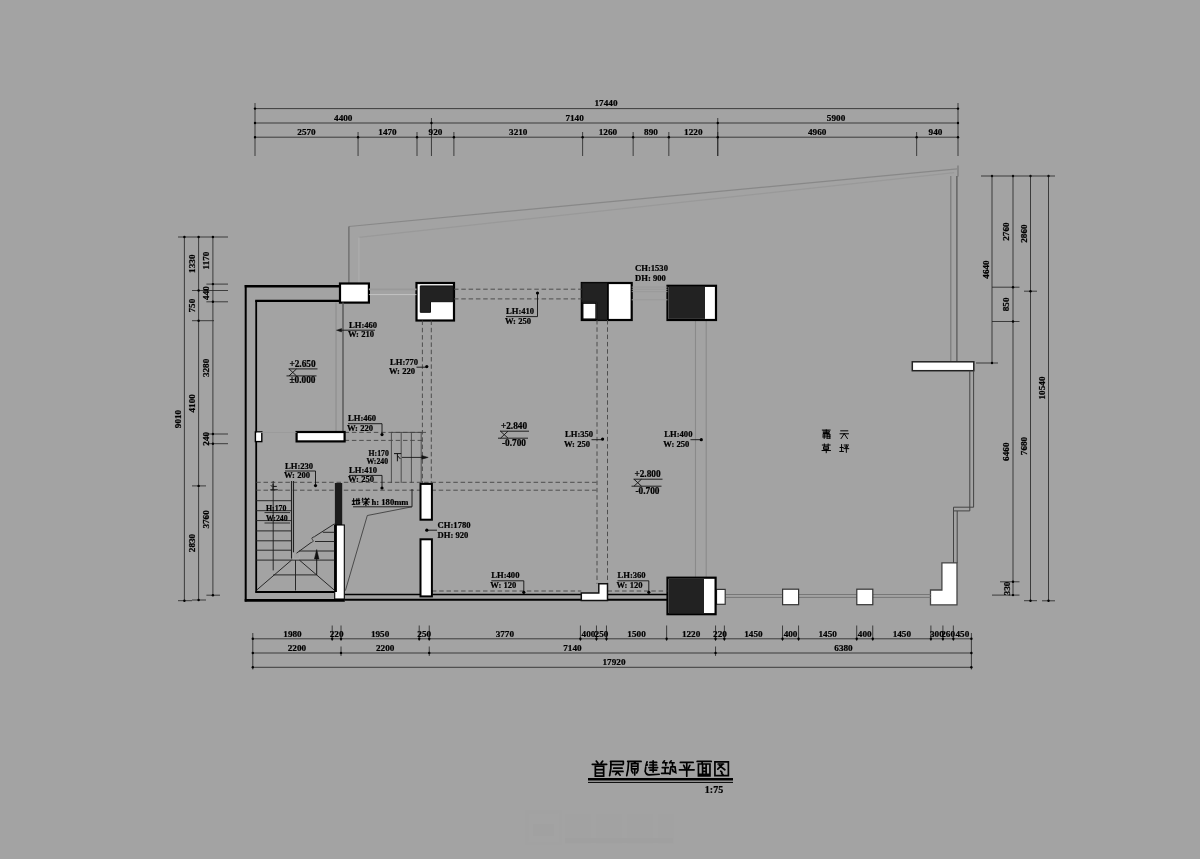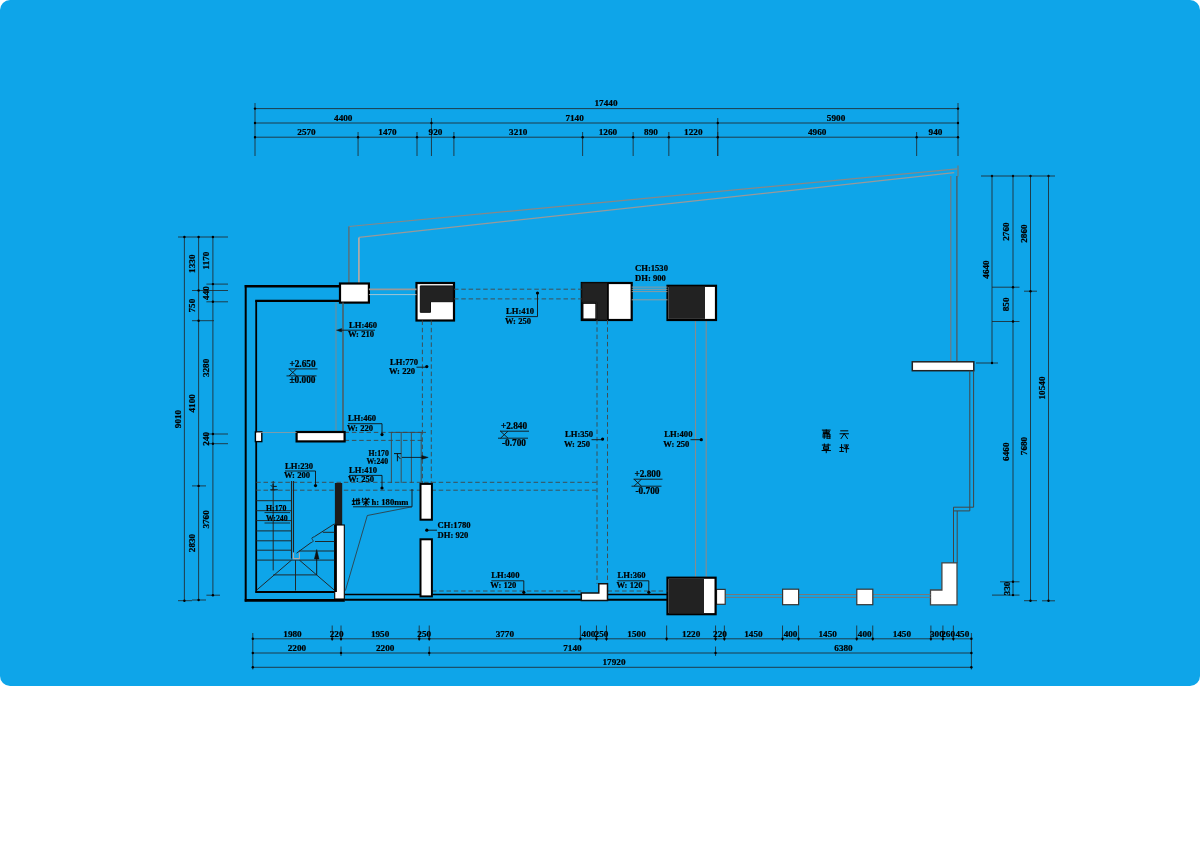--- a/index.html
+++ b/index.html
@@ -1,15 +1,15 @@
 <!DOCTYPE html>
 <html><head><meta charset="utf-8">
 <style>
 html,body{margin:0;padding:0;background:#fff;}
-#page{position:relative;width:1200px;height:686px;background:#0ea5e9;overflow:hidden;border-radius:10px;}
+#page{position:relative;width:1200px;height:859px;background:#a3a3a3;overflow:hidden;}
 svg{position:absolute;top:0;left:0;}
 text{font-family:"Liberation Serif",serif;}
 </style></head>
 <body>
 <div id="page">
 <svg width="1200" height="859" viewBox="0 0 1200 859">
 
 <line x1="255" y1="108.6" x2="958" y2="108.6" stroke="#222" stroke-width="0.8" stroke-linecap="butt"></line>
 <line x1="255" y1="103" x2="255" y2="156" stroke="#222" stroke-width="0.8" stroke-linecap="butt"></line>
 <line x1="958" y1="103" x2="958" y2="156" stroke="#222" stroke-width="0.8" stroke-linecap="butt"></line>

